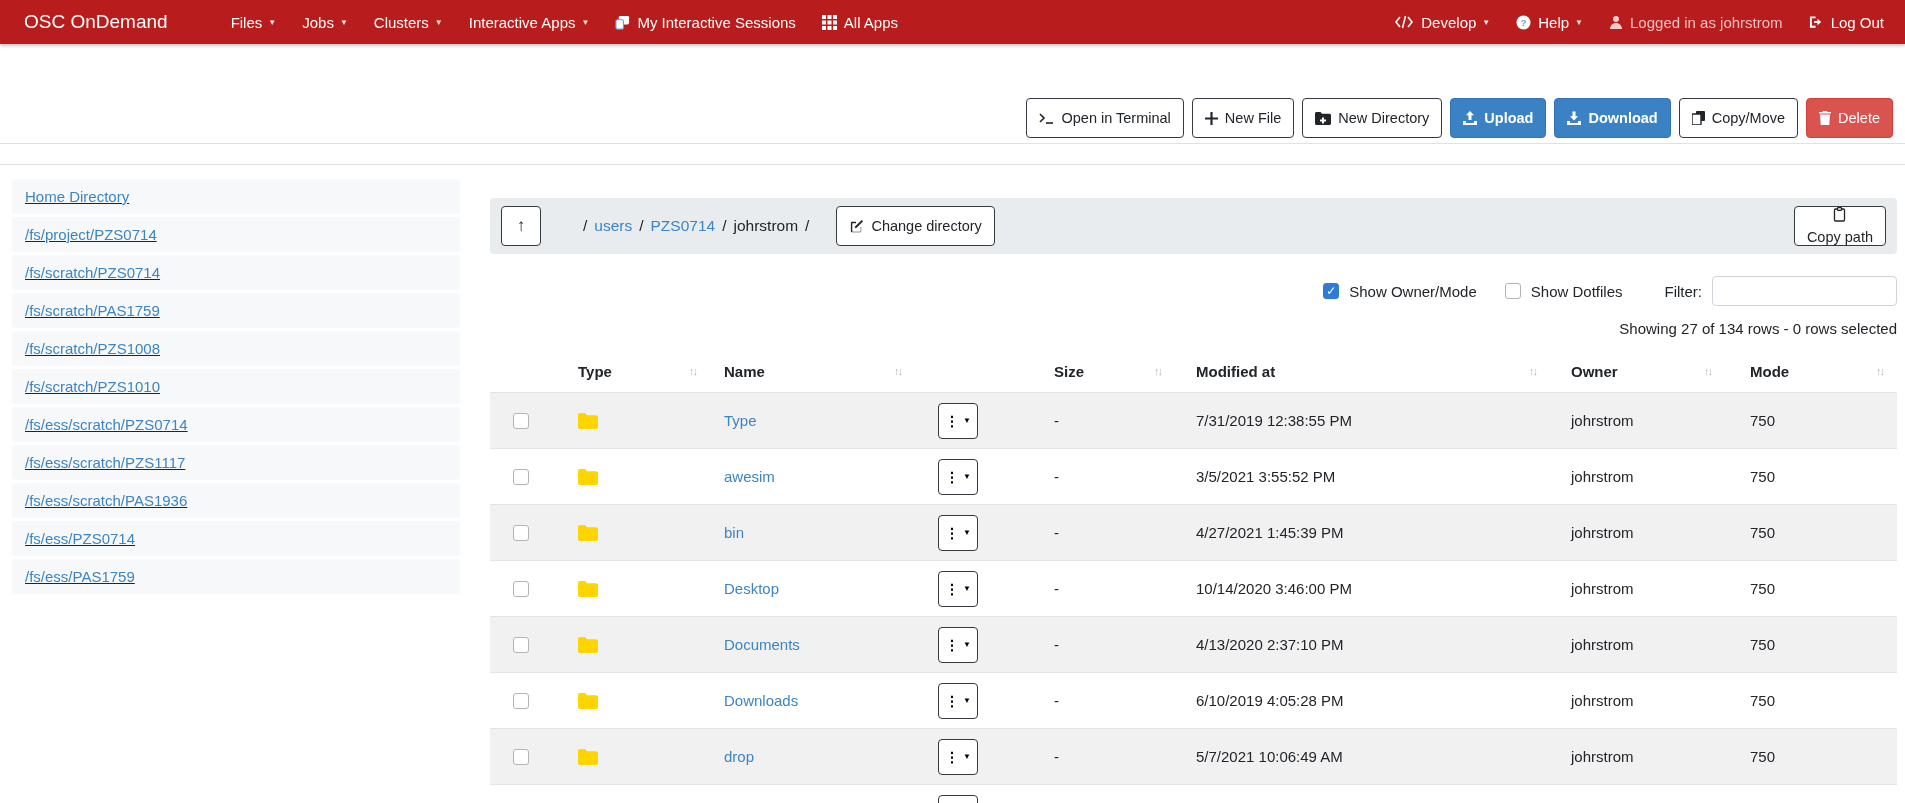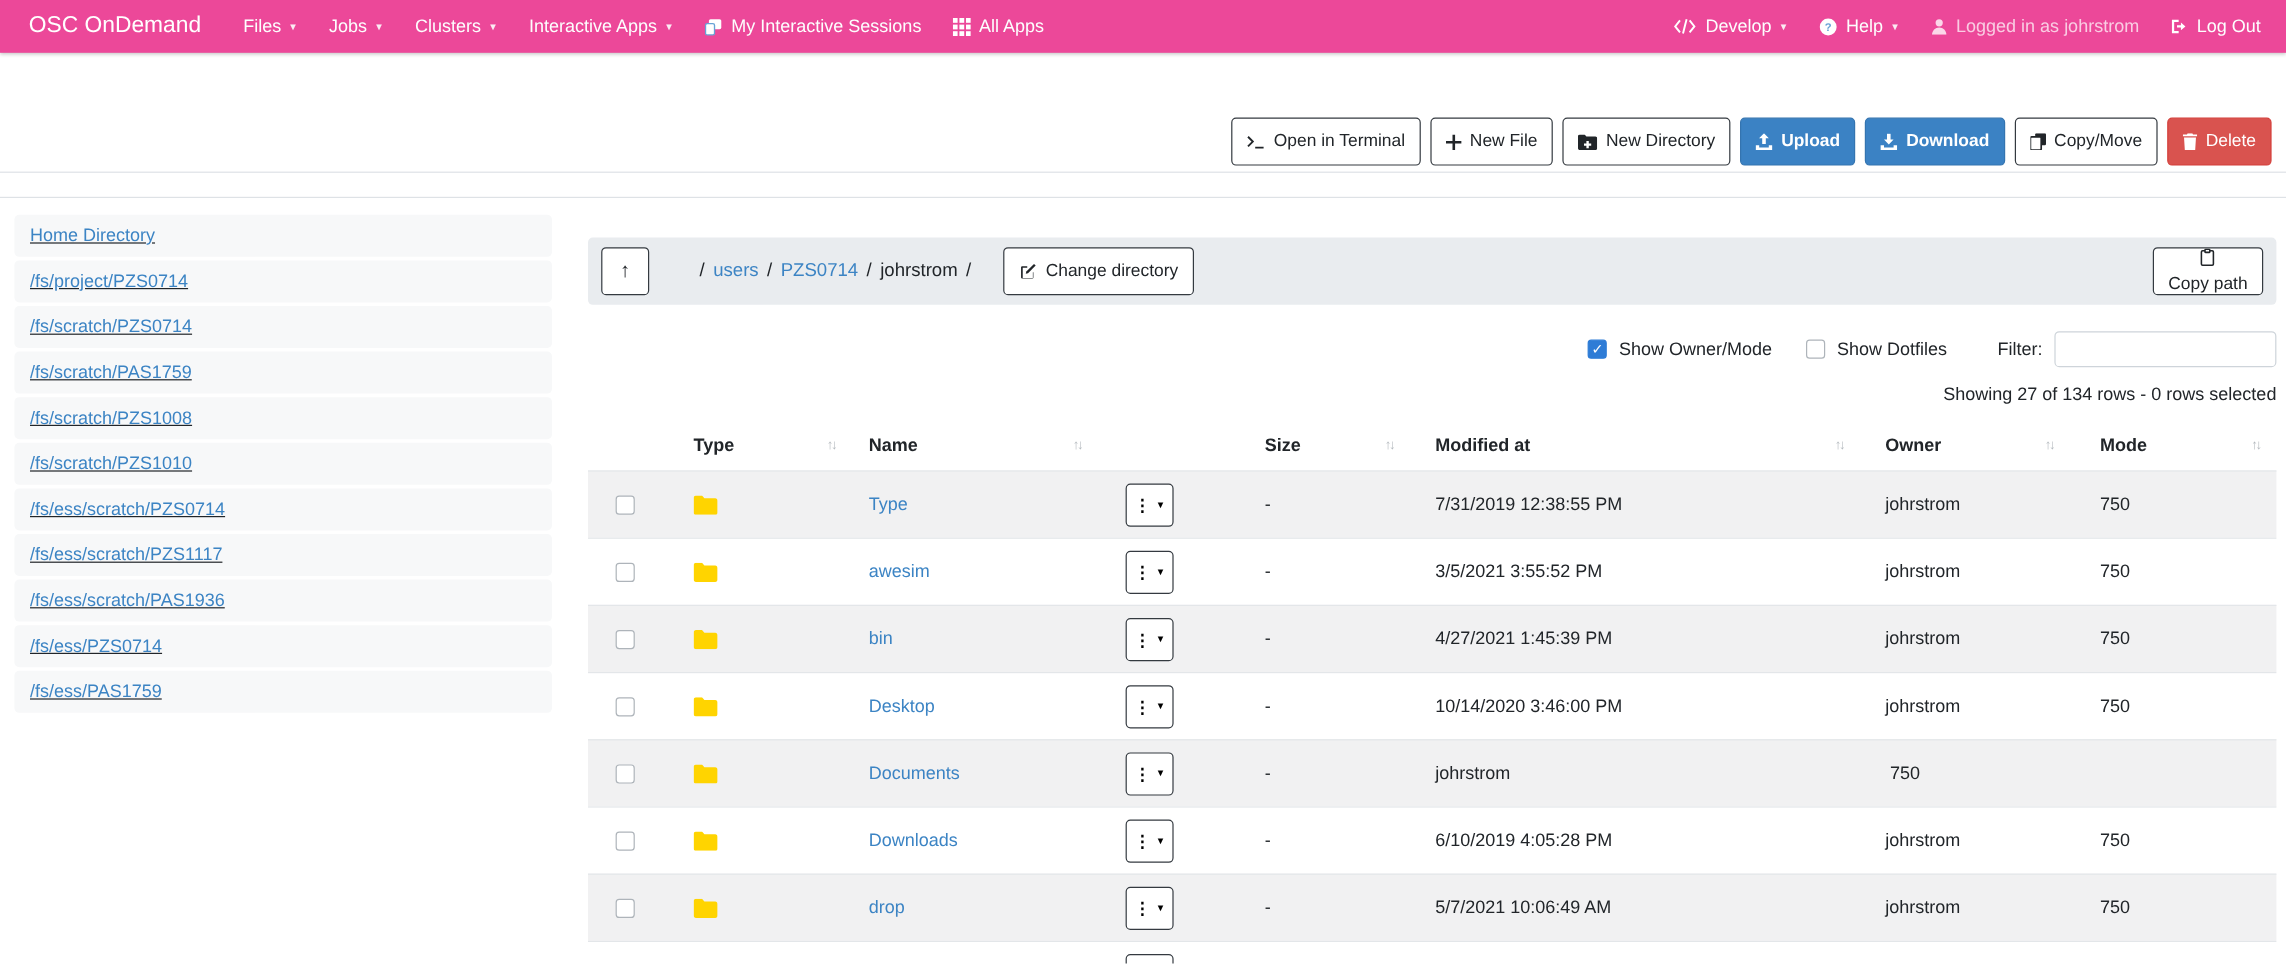--- a/index.html
+++ b/index.html
@@ -1,21 +1,21 @@
 <!DOCTYPE html>
 <html><head>
 <meta charset="utf-8">
 <style>
   * { margin:0; padding:0; box-sizing:border-box; }
   html,body { width:1905px; height:803px; overflow:hidden; background:#fff;
     font-family:"Liberation Sans", sans-serif; color:#212529; }
 
   
-  .navbar { height:44px; background:#ec4899; display:flex; align-items:center;
-    padding:0 8px 0 16px; box-shadow:0 2px 3px rgba(0,0,0,.22); position:relative; z-index:5;}
+  .navbar { height:44px; background:#b91c1c; display:flex; align-items:center;
+    padding:0 8px 0 16px; box-shadow:0 2px 3px rgba(0,0,0,.22); position:relative; z-index:5;gap:28px;}
   .brand { color:#fff; font-size:19px; margin-right:14px; text-decoration:none; padding:0 8px; cursor:pointer;}
   .nav-item { display:flex; align-items:center; color:#fdfefe; font-size:15px;
     padding:0 13px; height:44px; cursor:pointer; text-decoration:none; white-space:nowrap;}
   .nav-item.muted { color:rgba(255,255,255,.72);justify-content:center; }
   .nav-item .nicon { display:inline-flex; margin-right:7px; align-items:center; }
   .nav-item .caret { font-size:8px; margin-left:6px; opacity:.9; }
   .nav-right { margin-left:auto; display:flex; align-items:center; }
   .nicon svg { display:block; }
 
   
@@ -440,20 +440,21 @@
             <div class="cell">
               <a class="file-link">Documents</a>
             </div>
             <div class="cell c-drop">
               <button class="drop-btn">
                 <span class="dots">⋮</span>
                 <span class="dcaret">▼</span>
               </button>
             </div>
             <div class="cell c-size">-</div>
+            <div class="cell c-mod">4/13/2020 2:37:10 PM</div>
             <div class="cell c-owner">johrstrom</div>
             <div class="cell c-mode">750</div>
           </div>
           <div class="tr">
             <div class="cell c-check">
               <span class="chk"></span>
             </div>
             <div class="cell c-type folder">
               <span>
                 <svg width="20" height="16" viewBox="0 0 20 16" fill="#ffd400">

